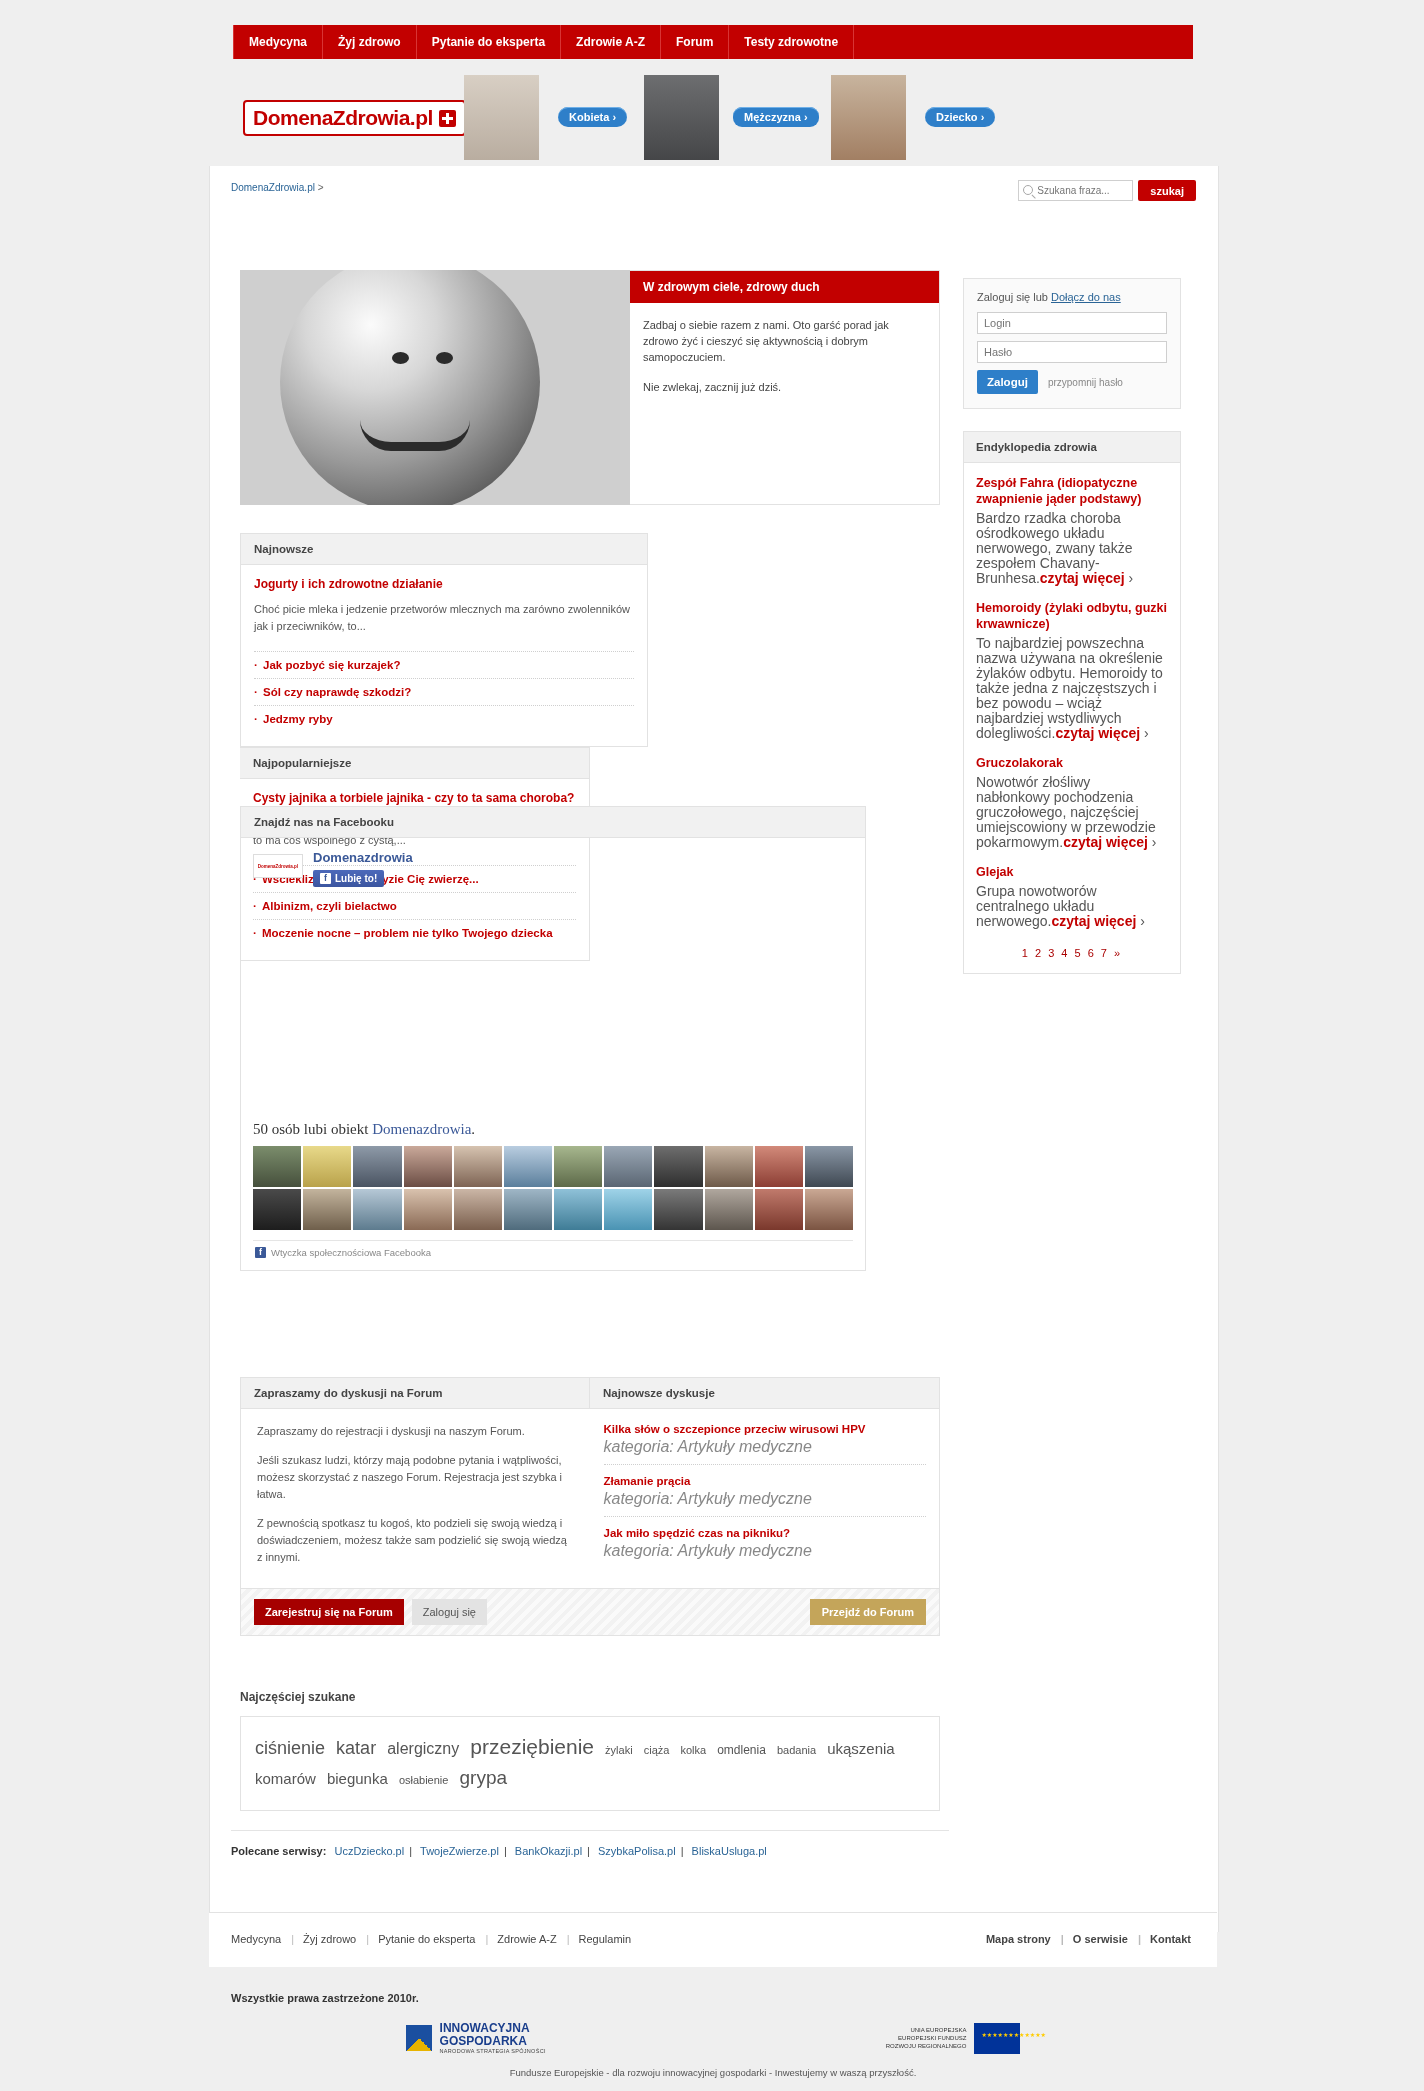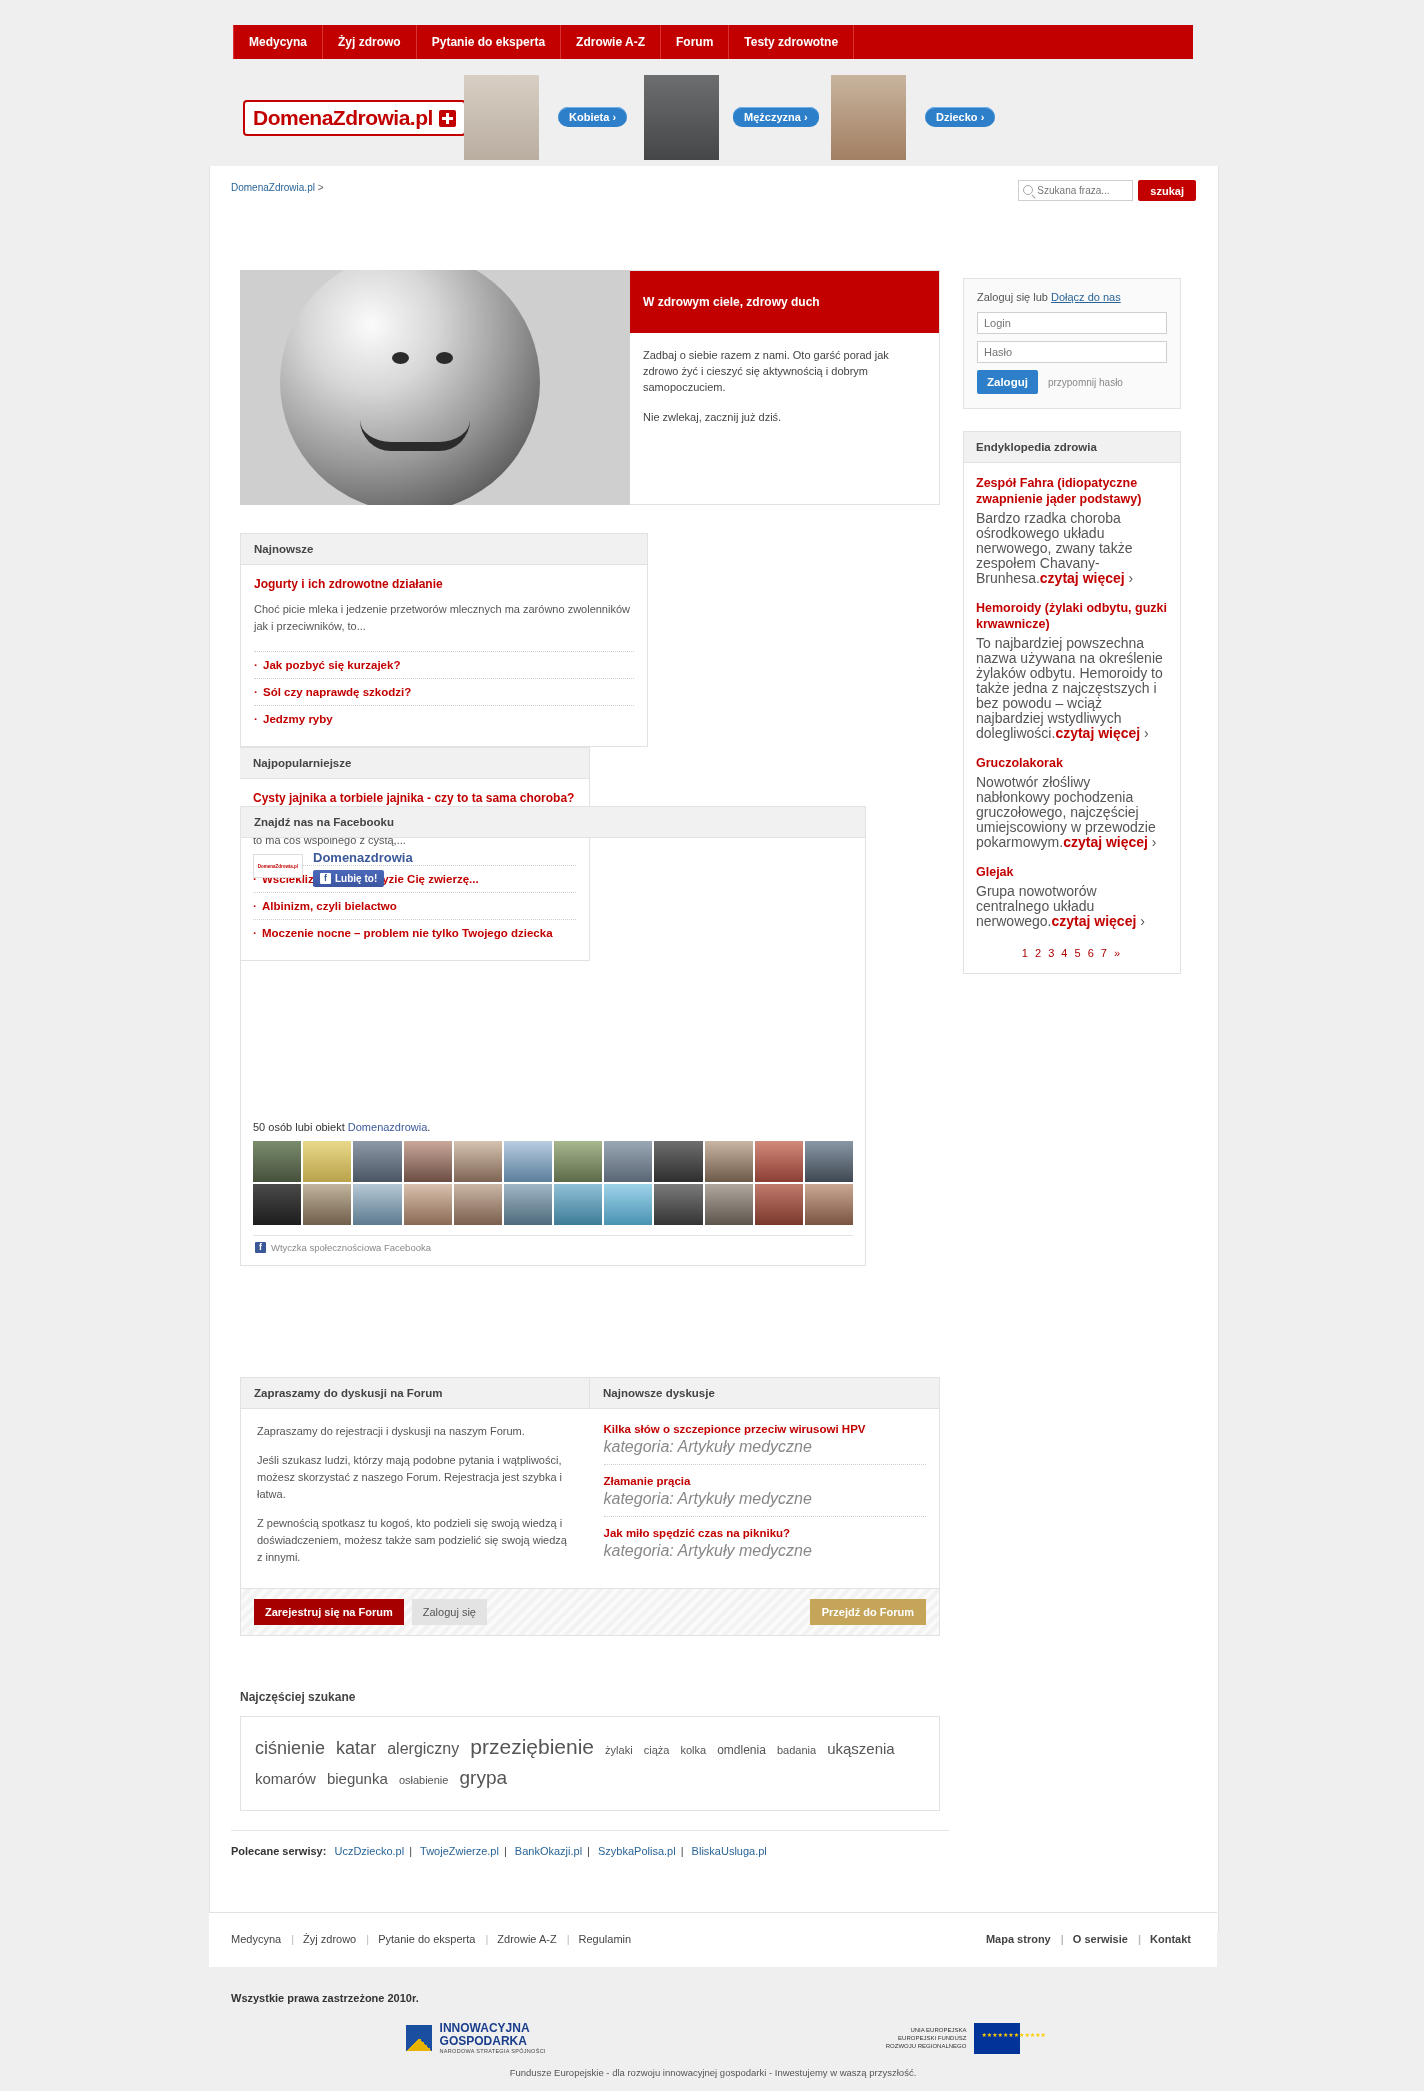--- a/index.html
+++ b/index.html
@@ -96,21 +96,21 @@
   .tag{
     background:rgba(194,0,0,.86);color:#fff;font-size:11.5px;font-weight:bold;
     line-height:15px;padding:9px 12px;margin-bottom:16px;
   }
   .hero-right{
     position:absolute;left:390px;top:0;width:310px;height:235px;
     border:1px solid #e2e2e2;border-left:0;box-sizing:border-box;
   }
   .hero-right .bar{
     background:#c20000;color:#fff;font-weight:bold;font-size:12px;
-    padding:24px 13px;
+    padding:9px 13px;
   }
   .hero-right p{margin:14px 13px 0;font-size:11px;line-height:16px;color:#444;}
 
   
   .boxes{position:absolute;left:240px;top:533px;width:700px;}
   .box{border:1px solid #e2e2e2;box-sizing:border-box;float:left;}
   .box.left{width:408px;}
   .box.right{width:350px;border-left:0;}
   .box-head{
     background:#f1f1f1;border-bottom:1px solid #e2e2e2;
@@ -142,21 +142,21 @@
   .like{
     margin-top:5px;display:inline-flex;align-items:center;gap:4px;
     background:linear-gradient(#4c69ba,#3b55a0);color:#fff;font-size:10px;font-weight:bold;
     padding:3px 7px;border-radius:2px;
   }
   .like .f{
     width:11px;height:11px;background:#fff;color:#3b5998;font-weight:bold;
     font-size:9px;line-height:11px;text-align:center;border-radius:1px;
   }
   .fb-blank{height:230px;}
-  .fb-count{font-size:11px;color:#333;padding:4px 0 8px;}
+  .fb-count{font-size:15px;color:#333;padding:4px 0 8px;font-family:Liberation Serif, serif;}
   .fb-count a{color:#3b5998;text-decoration:none;}
   .fb-grid{display:grid;grid-template-columns:repeat(12,1fr);gap:2px;}
   .fb-grid div{height:41px;}
   .fb-foot{
     border-top:1px solid #e5e5e5;margin-top:10px;padding:6px 2px 0;
     font-size:9.5px;color:#888;display:flex;align-items:center;gap:5px;
   }
   .fb-foot .f{
     width:11px;height:11px;background:#3b5998;color:#fff;font-size:9px;
     font-weight:bold;line-height:11px;text-align:center;border-radius:1px;

